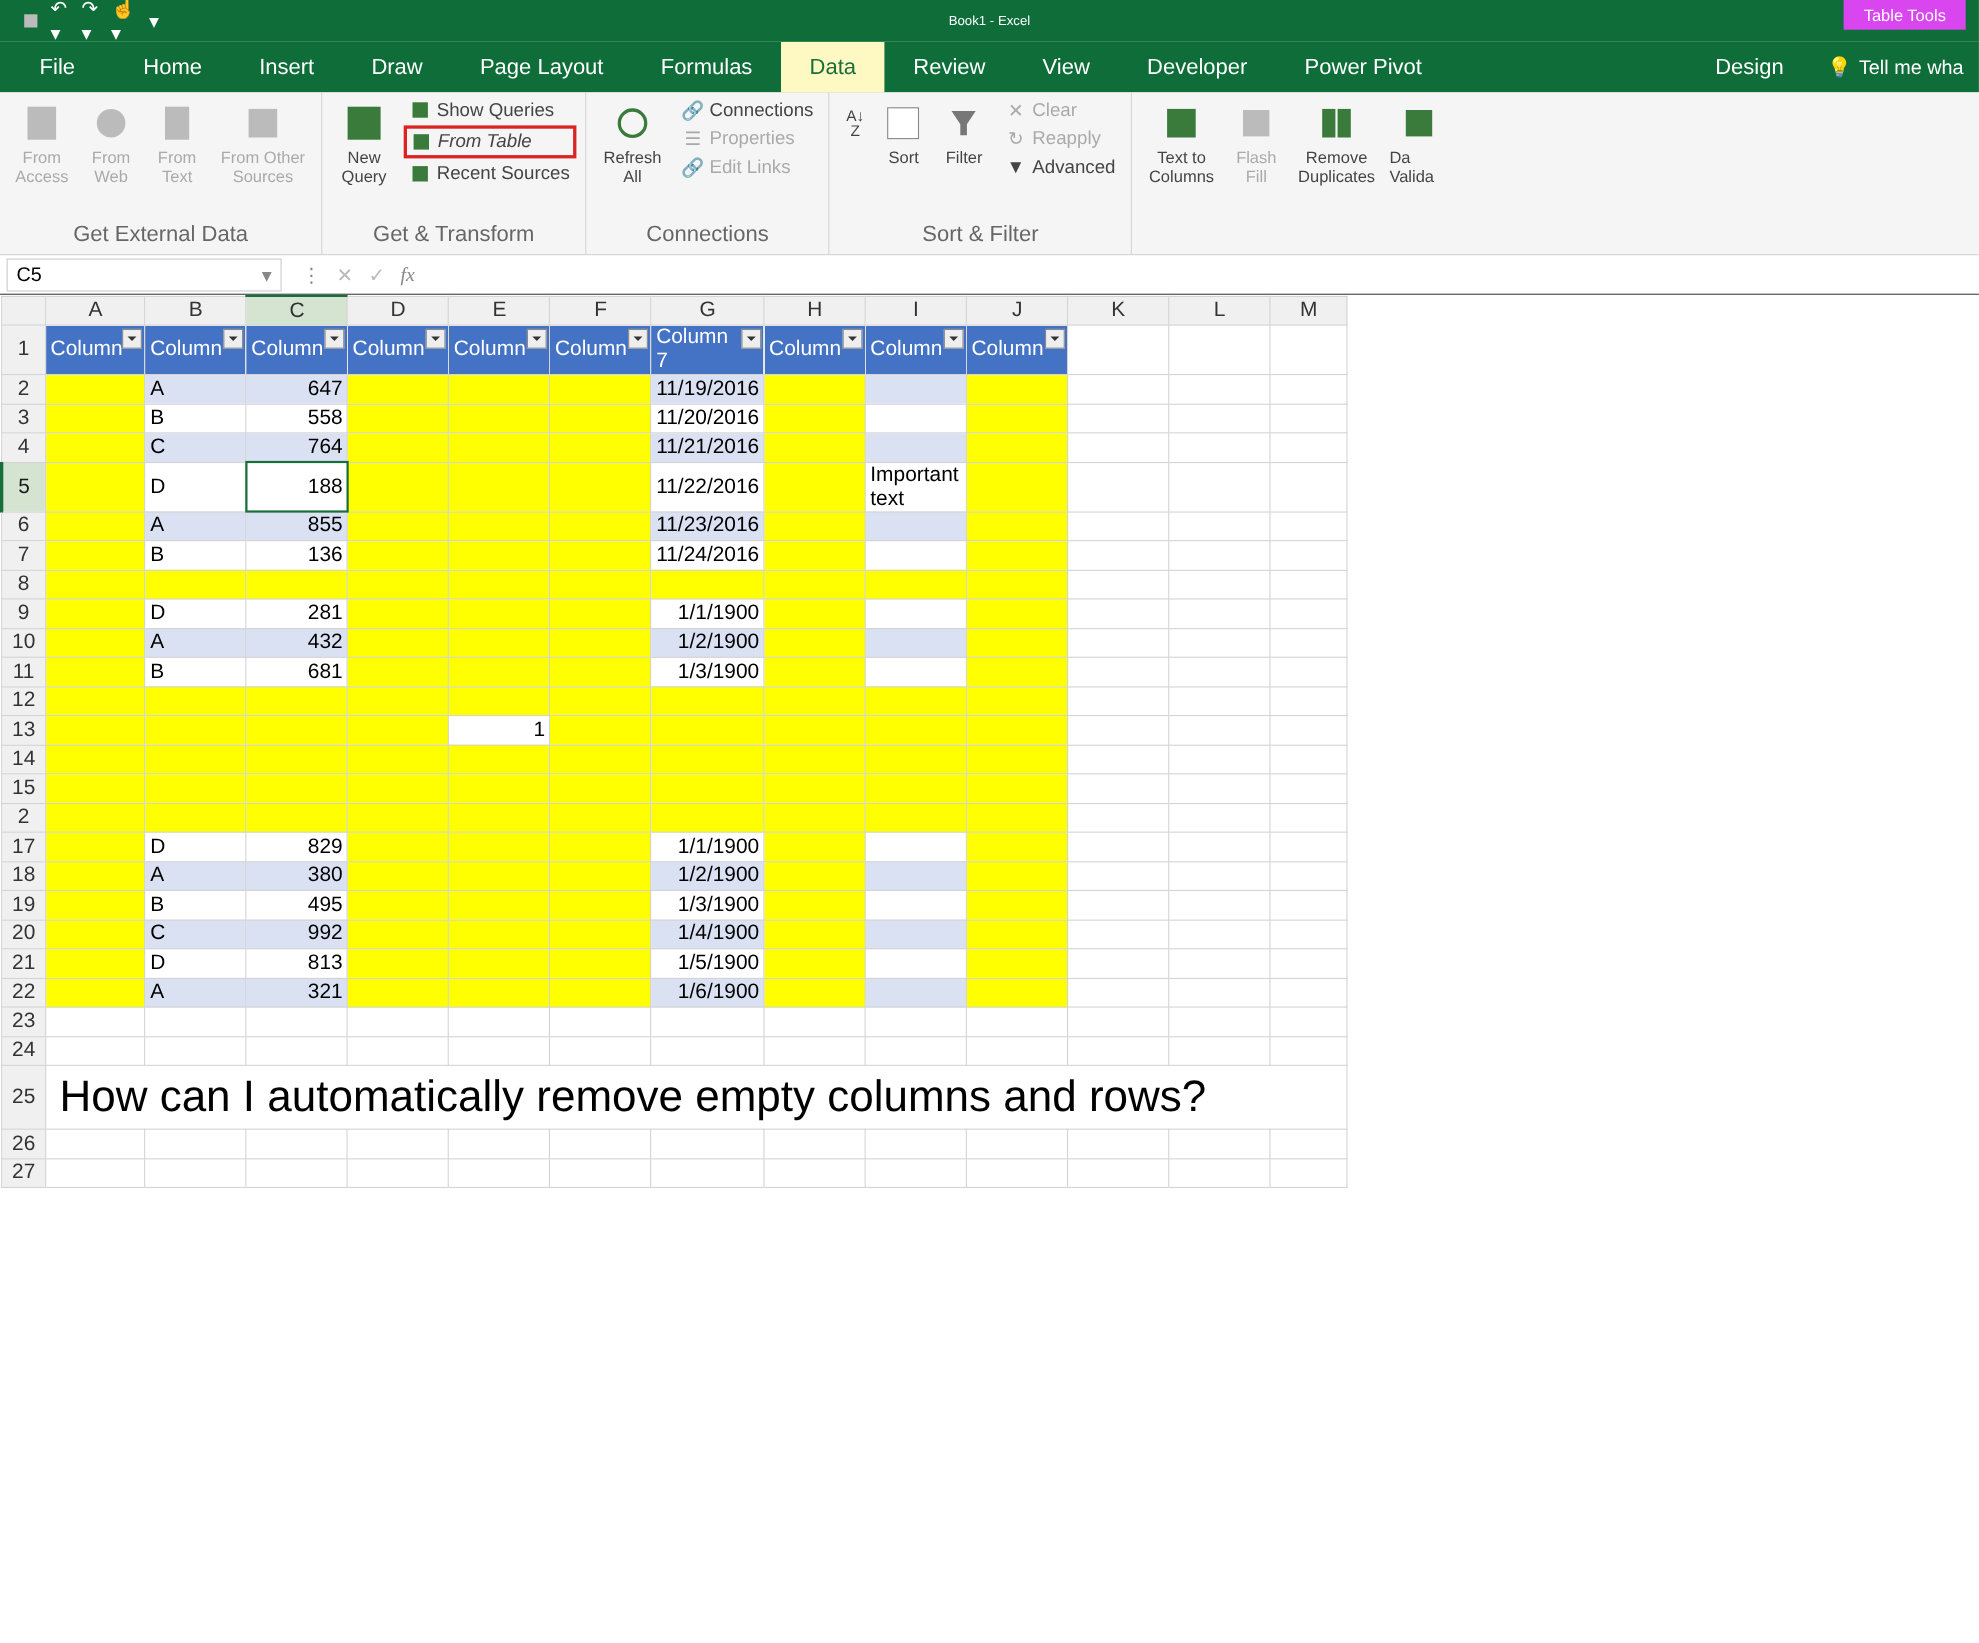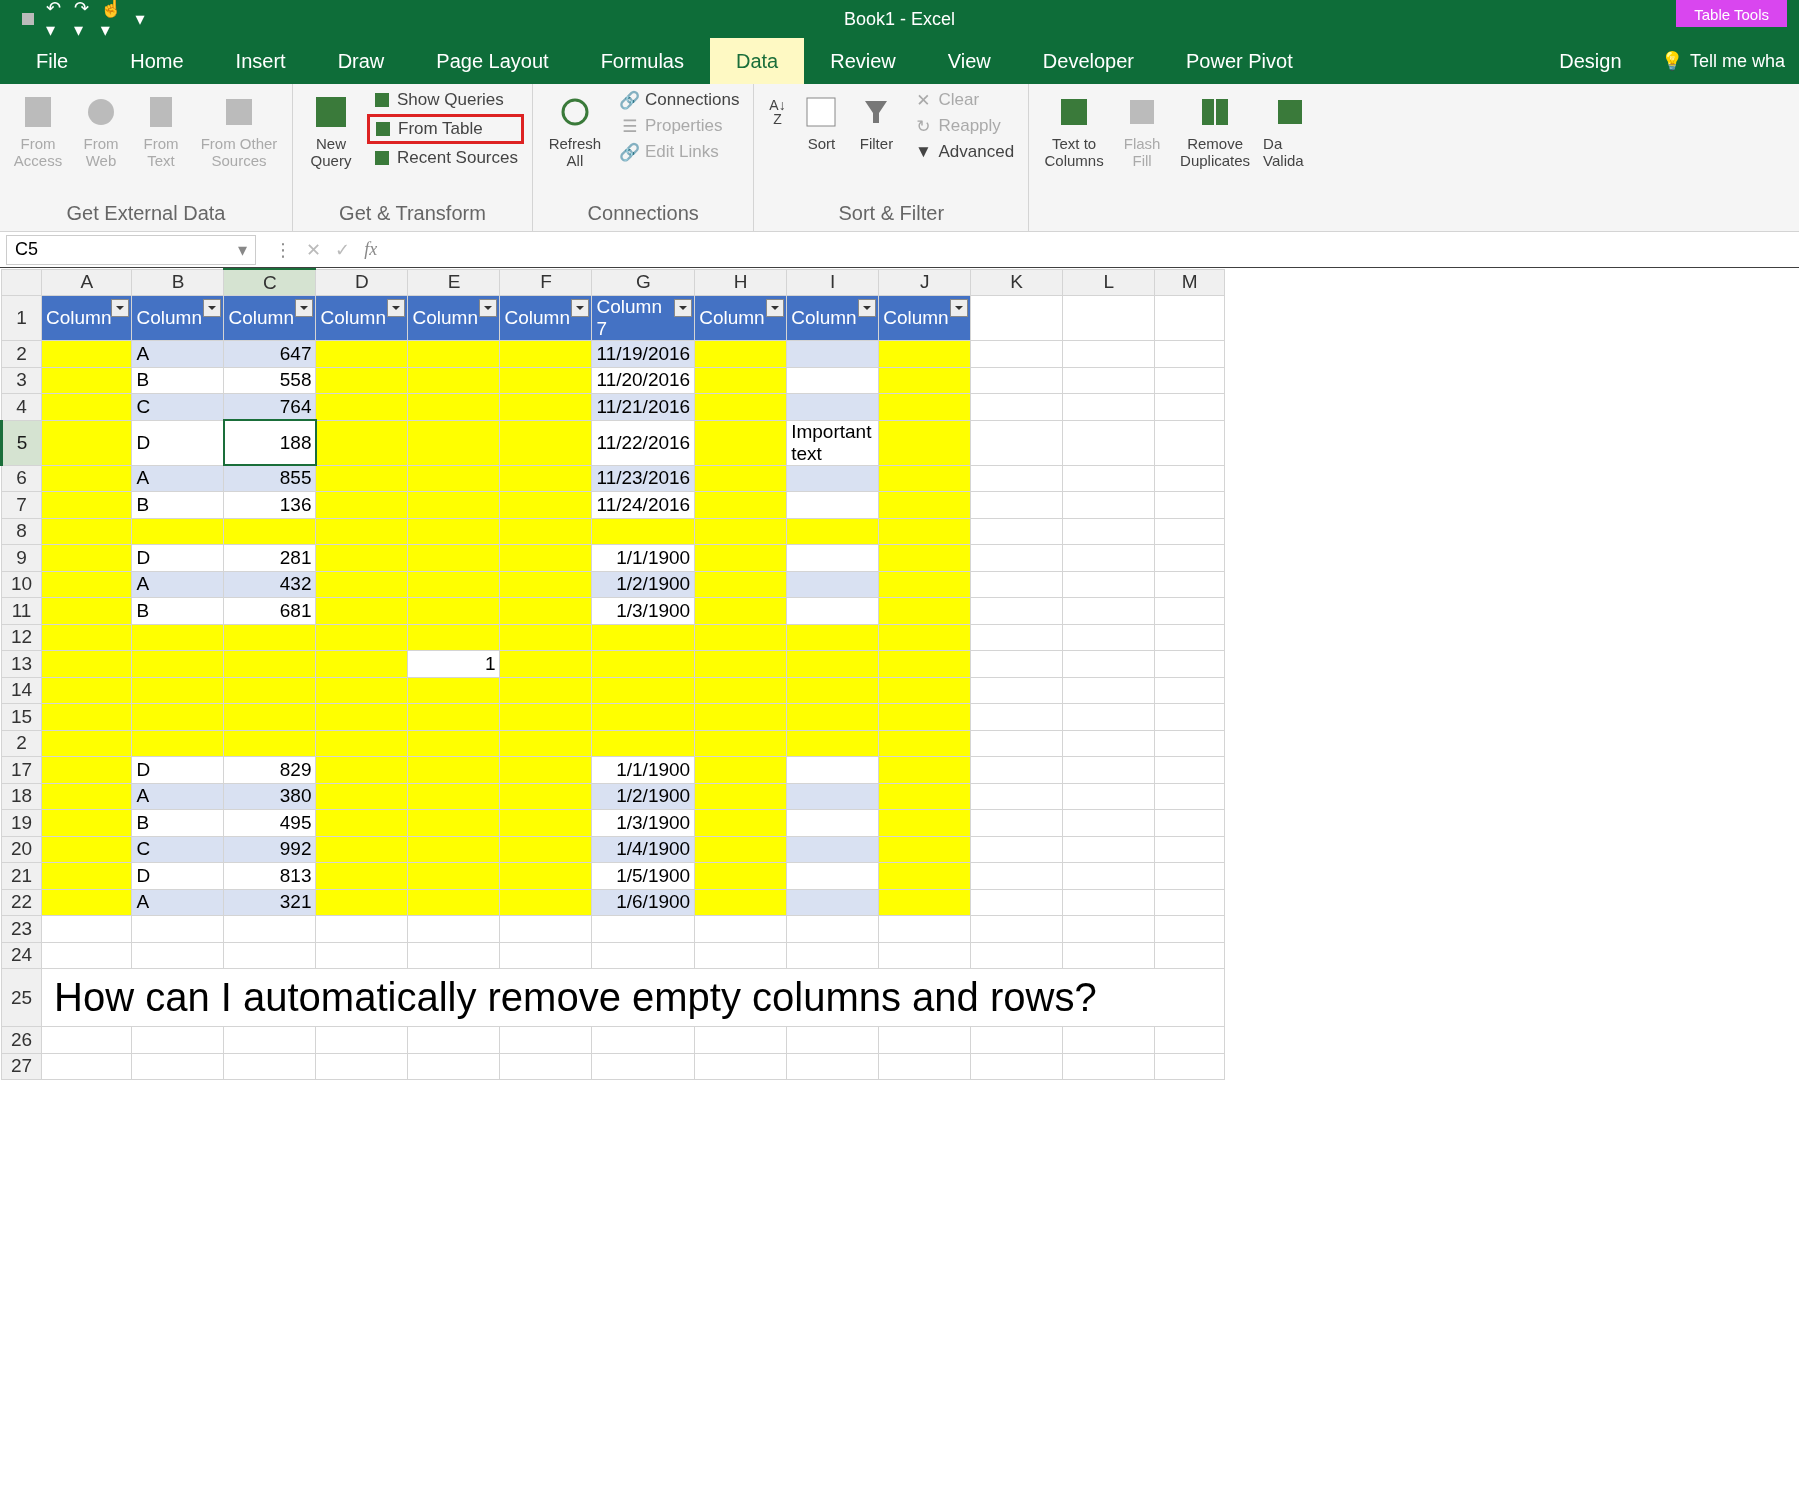--- a/index.html
+++ b/index.html
@@ -2,21 +2,21 @@
 <html><head>
 <meta charset="utf-8">
 <style>
 * { margin: 0; padding: 0; box-sizing: border-box; font-family: "Segoe UI", Tahoma, sans-serif; }
 body { background: #fff; overflow: hidden; width: 1799px; }
 
 
 .title-bar { background: #0e6d39; height: 38px; display: flex; align-items: center; color: #fff; font-size: 18px; position: relative; }
 .qat { display: flex; gap: 8px; padding-left: 18px; align-items: center; }
 .qat .icon { width: 20px; height: 20px; display: inline-flex; align-items: center; justify-content: center; }
-.title-center { position: absolute; left: 50%; transform: translateX(-50%); font-size: 18px; }
+.title-center { position: absolute; left: 50%; transform: translateX(-50%); font-size: 12px; }
 .contextual-tab { position: absolute; right: 12px; top: 0; background: #d946ef; padding: 6px 18px 4px; font-size: 15px; }
 
 
 .tabs { background: #0e6d39; height: 46px; display: flex; align-items: stretch; color: #fff; font-size: 20px; padding-left: 10px; }
 .tab { padding: 0 26px; display: flex; align-items: center; cursor: pointer; }
 .tab.active { background: #fef9c3; color: #1a6e3a; }
 .tab.file { margin-right: 10px; }
 .tab.design { margin-left: auto; }
 .tell-me { display: flex; align-items: center; gap: 6px; padding: 0 14px; font-size: 18px; }
 
@@ -25,21 +25,21 @@
 .group { border-right: 1px solid #d4d4d4; padding: 4px 8px 0; display: flex; flex-direction: column; align-items: center; }
 .group-label { font-size: 20px; color: #666; margin-top: auto; padding: 4px 0 6px; text-align: center; white-space: nowrap; }
 .group-body { display: flex; gap: 6px; flex: 1; }
 .big-btn { display: flex; flex-direction: column; align-items: center; width: 72px; font-size: 15px; color: #444; text-align: center; line-height: 1.1; padding-top: 4px; }
 .big-btn.disabled { color: #aaa; }
 .big-btn .ic { height: 40px; width: 40px; margin-bottom: 4px; display: flex; align-items: center; justify-content: center; }
 .small-stack { display: flex; flex-direction: column; gap: 2px; }
 .small-btn { display: flex; align-items: center; gap: 6px; padding: 2px 6px; font-size: 17px; color: #444; white-space: nowrap; }
 .small-btn .ic-s { width: 18px; height: 18px; display: inline-flex; align-items: center; justify-content: center; }
 .small-btn.disabled { color: #aaa; }
-.highlight-red { border: 3px solid #d22; padding: 2px 4px !important; }
+.highlight-red { border: 3px solid #d22; padding: 2px 4px !important; font-style: italic; }
 
 
 .formula-bar-row { display: flex; align-items: center; height: 36px; border-bottom: 1px solid #404040; }
 .name-box { width: 250px; border: 1px solid #ccc; background: #fff; margin: 4px 4px 4px 6px; padding: 3px 8px; font-size: 18px; display: flex; align-items: center; justify-content: space-between; }
 .fx-icons { display: flex; gap: 14px; padding: 0 14px; color: #888; font-size: 18px; align-items: center; }
 .fx-label { font-style: italic; font-family: "Cambria Math", serif; }
 .formula-input { flex: 1; padding: 3px 10px; font-size: 20px; color: #222; }
 
 
 .grid-wrap { position: relative; }

